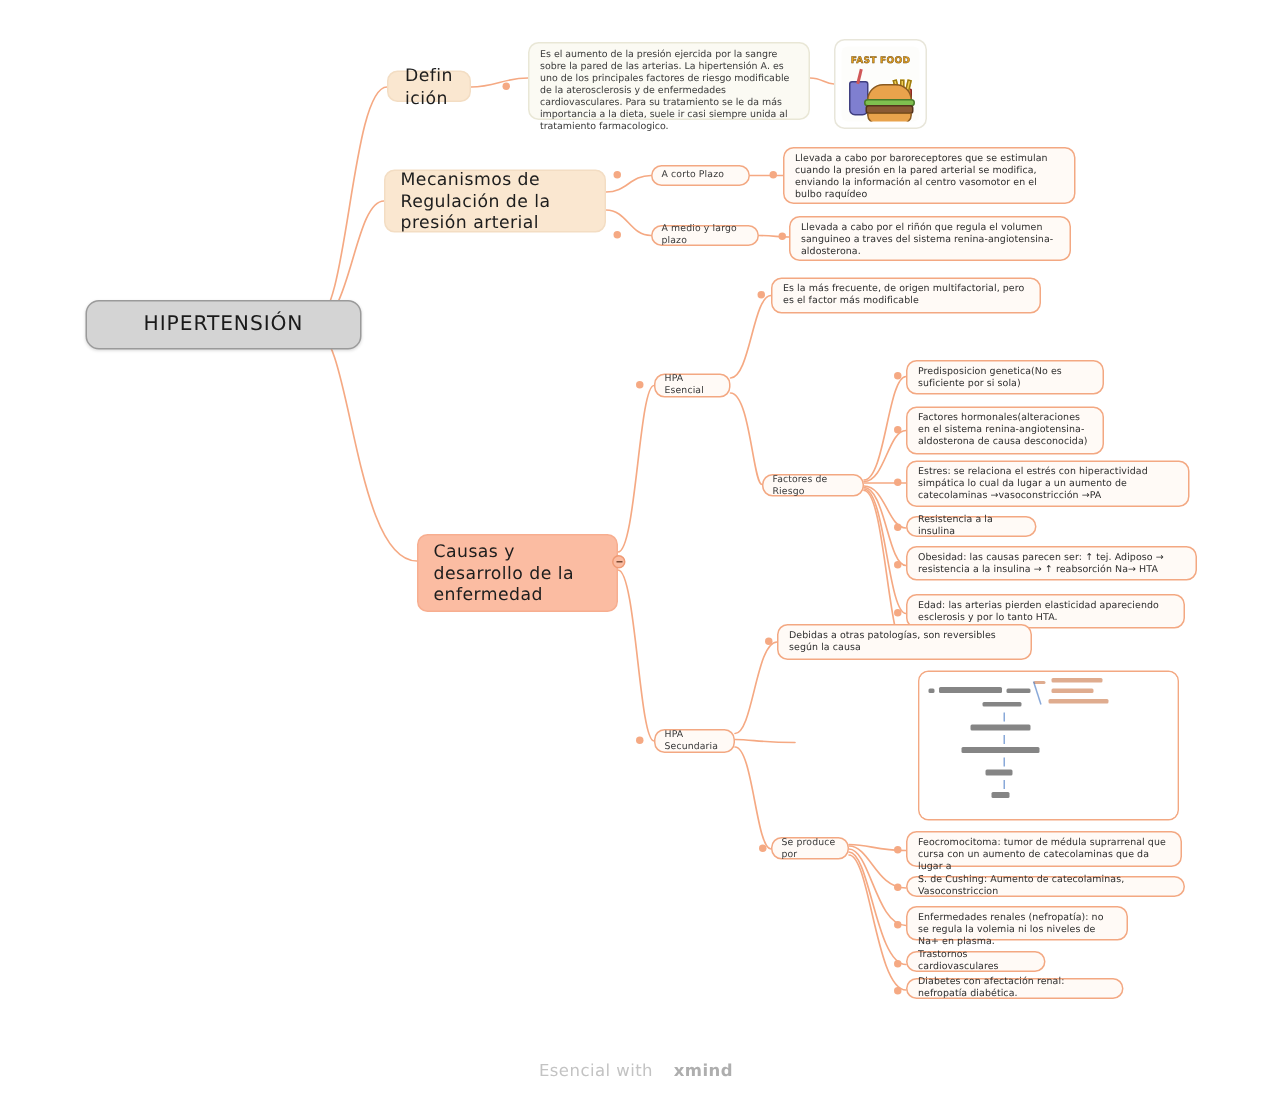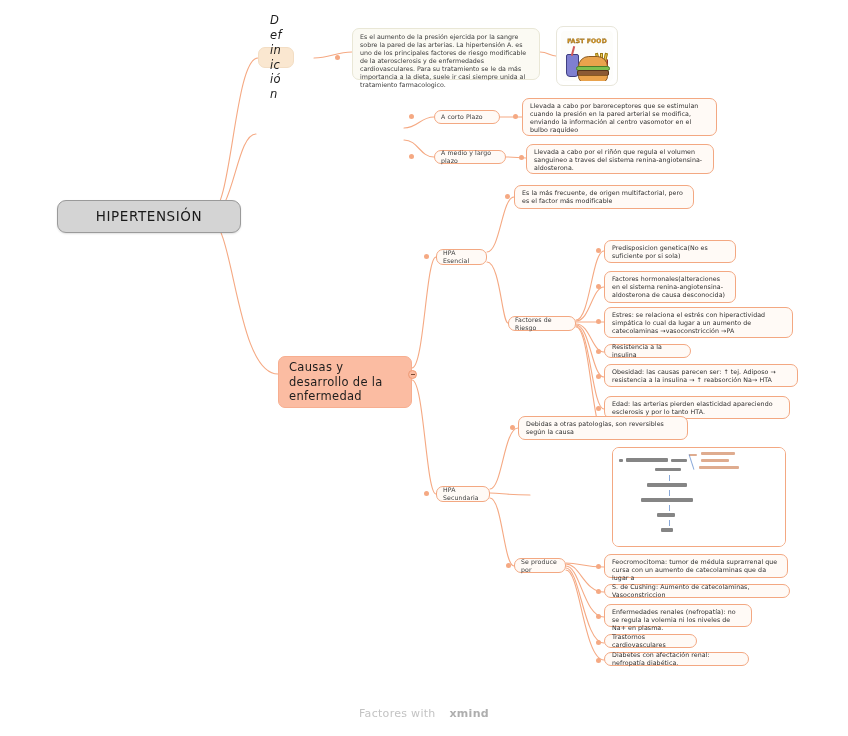--- a/index.html
+++ b/index.html
@@ -265,21 +265,21 @@
       <path d="M566,566 C580,566 584,617 604,617"></path>
       <path d="M566,568 C580,568 584,643 604,643"></path>
       <path d="M566,570 C580,570 584,660 604,660"></path>
     </g>
   </svg>
 
   <div class="node n-root" style="left:57px; top:200px; width:184px; height:33px;">
     <span>HIPERTENSIÓN</span>
   </div>
 
-  <div class="node n-l1" style="left:258px; top:47px; width:36px; height:21px;font-style:italic;">
+  <div class="node n-l1" style="left:258px; top:47px; width:56px; height:21px;">
     <span>Definición</span>
   </div>
   <div class="dot" style="left:335px; top:55px;"></div>
 
   <div class="node n-def" style="left:352px; top:28px; width:188px; height:52px;">
     <span>Es el aumento de la presión ejercida por la sangre sobre la pared de las arterias. La hipertensión A. es uno de los principales factores de riesgo modificable de la aterosclerosis y de enfermedades cardiovasculares. Para su tratamiento se le da más importancia a la dieta, suele ir casi siempre unida al tratamiento farmacologico.</span>
   </div>
 
   <div class="n-imgbox" style="position:absolute; left:556px; top:26px; width:62px; height:60px;">
     <div class="ff">
@@ -291,20 +291,23 @@
         <div class="ff-fry" style="left:5px;"></div>
         <div class="ff-fry" style="left:9px; transform:rotate(13deg);"></div>
       </div>
       <div class="ff-burger-top"></div>
       <div class="ff-lettuce"></div>
       <div class="ff-patty"></div>
       <div class="ff-burger-bot"></div>
     </div>
   </div>
 
+  <div class="node n-l1" style="left:256px; top:113px; width:148px; height:42px; padding:0 10px;">
+    <span>Mecanismos de Regulación de la presión arterial</span>
+  </div>
   <div class="dot" style="left:409px; top:114px;"></div>
   <div class="dot" style="left:409px; top:154px;"></div>
 
   <div class="node n-tag" style="left:434px; top:110px; width:66px; height:14px;">
     <span>A corto Plazo</span>
   </div>
   <div class="dot" style="left:513px; top:114px;"></div>
 
   <div class="node n-leaf" style="left:522px; top:98px; width:195px; height:38px; align-items:flex-start;">
     <span>Llevada a cabo por baroreceptores que se estimulan cuando la presión en la pared arterial se modifica, enviando la información al centro vasomotor en el bulbo raquídeo</span>
@@ -429,16 +432,16 @@
   <div class="node n-leaf" style="left:604px; top:634px; width:93px; height:14px;">
     <span>Trastornos cardiovasculares</span>
   </div>
 
   <div class="dot" style="left:596px; top:658px;"></div>
   <div class="node n-leaf" style="left:604px; top:652px; width:145px; height:14px;">
     <span>Diabetes con afectación renal: nefropatía diabética.</span>
   </div>
 
   <div id="footer">
-    <span>Factores with </span><b>xmind</b>
+    <span>Esencial with </span><b>xmind</b>
   </div>
 
 </div>
 
 </body></html>

